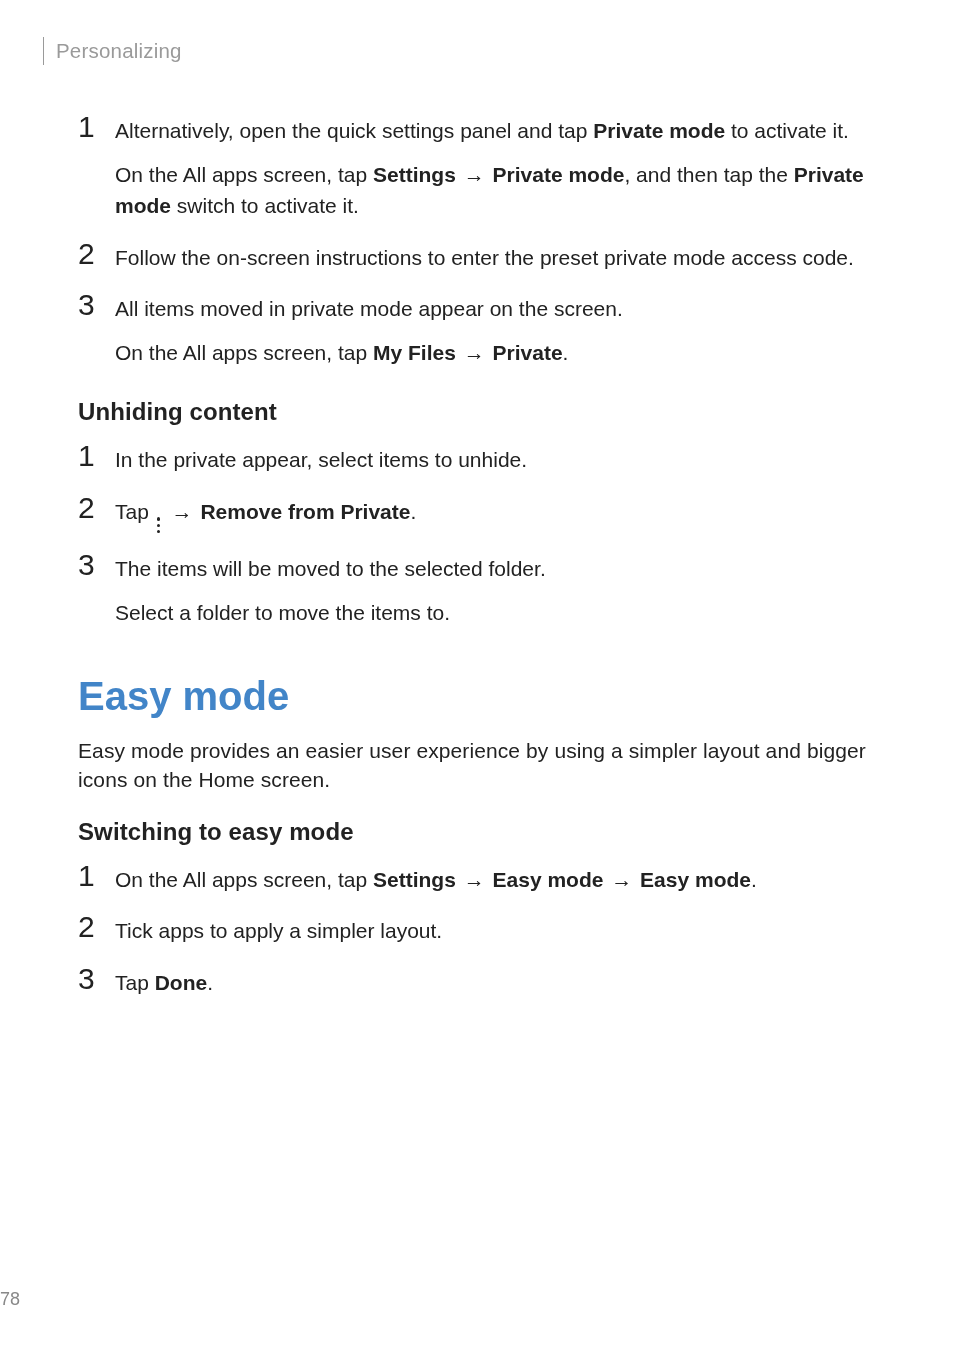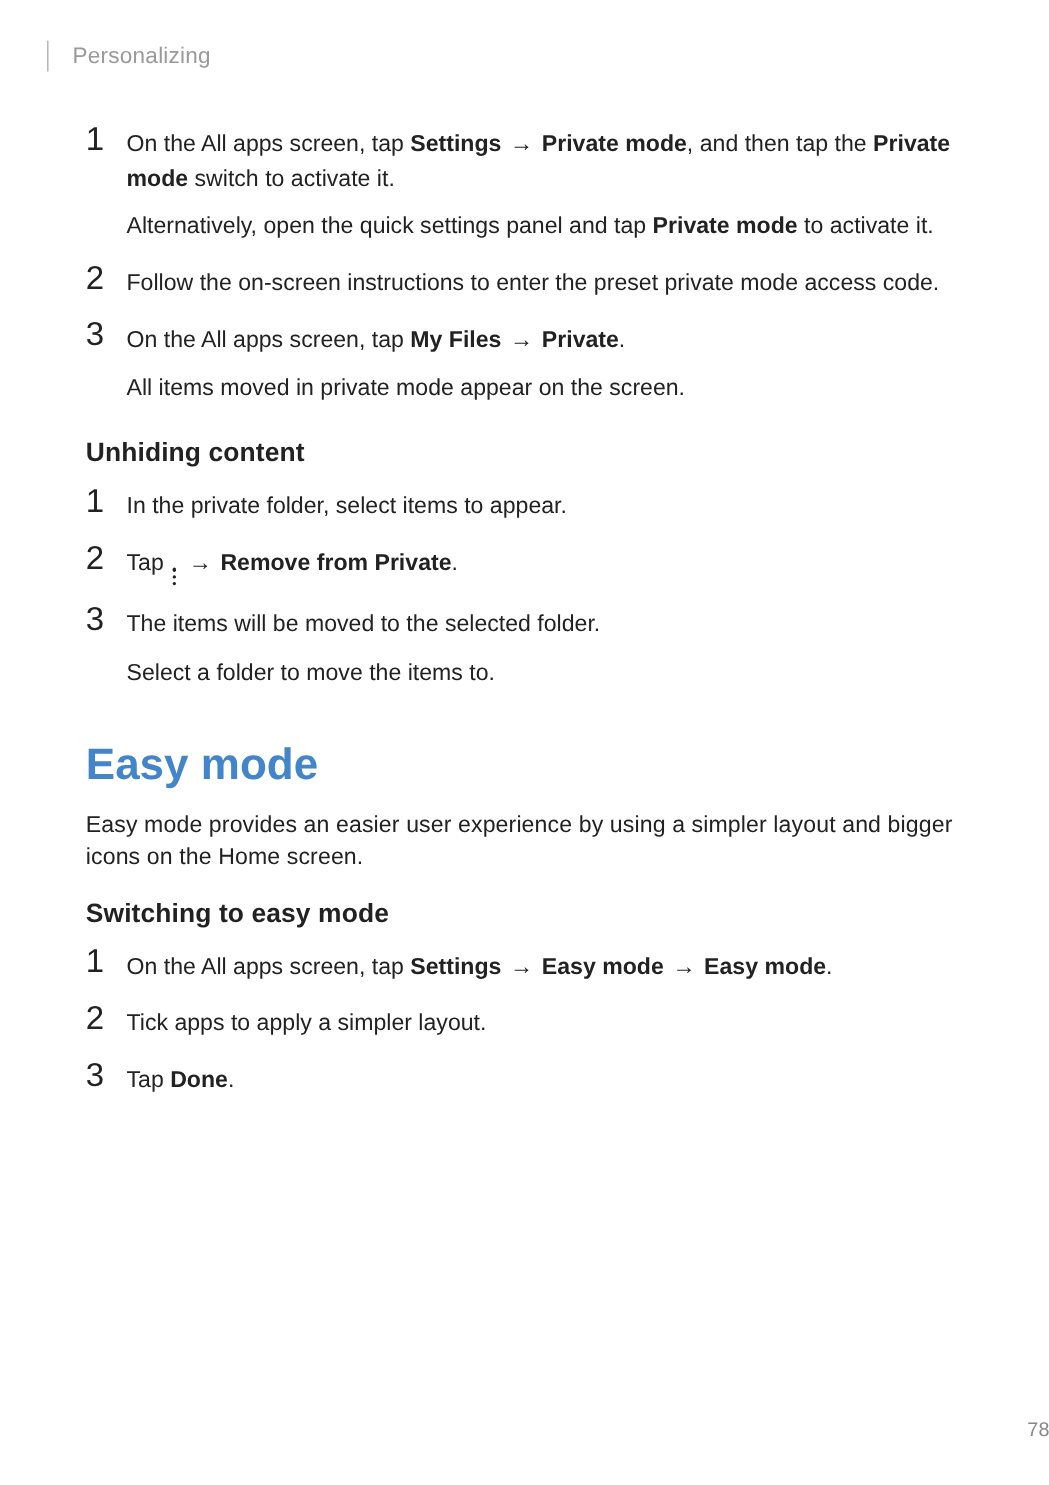--- a/index.html
+++ b/index.html
@@ -11,21 +11,20 @@
   }
   .page {
     width: 954px;
     height: 1350px;
     padding: 37px 78px 0 78px;
     position: relative;
   }
   .header {
     display: flex;
     align-items: center;
-    gap: 10px;
     margin-bottom: 50px;
     padding-left: 0;
   }
   .header .divider-v {
     width: 1px;
     height: 28px;
     background: #9a9a9a;
     margin-left: -35px;
     margin-right: 12px;
   }
@@ -107,73 +106,73 @@
     width: 3.3px;
     height: 3.3px;
     background: #222;
     border-radius: 50%;
     display: block;
   }
   .page-number {
     position: absolute;
     bottom: 40px;
     left: 0; right: 0;
-    text-align: right;
+    text-align: left;
     color: #888;
     font-size: 18px;
   }
 </style>
 </head>
 <body>
 
 <div class="page">
 
   <div class="header">
     <div class="divider-v"></div>
     <span class="header-breadcrumb">Personalizing</span>
   </div>
 
 
   <div class="steps">
     <div class="step">
       <div class="step-num">1</div>
       <div class="step-body">
         <p>
+          <span>Alternatively, open the quick settings panel and tap </span><span class="b">Private mode</span><span> to activate it.</span>
+        </p>
+        <p>
           <span>On the All apps screen, tap </span><span class="b">Settings</span><span> </span><span class="arrow">→</span> <span class="b">Private mode</span><span>, and then tap the </span><span class="b">Private mode</span><span> switch to activate it.</span>
         </p>
-        <p>
-          <span>Alternatively, open the quick settings panel and tap </span><span class="b">Private mode</span><span> to activate it.</span>
-        </p>
       </div>
     </div>
 
     <div class="step">
       <div class="step-num">2</div>
       <div class="step-body">
         <p>Follow the on-screen instructions to enter the preset private mode access code.</p>
       </div>
     </div>
 
     <div class="step">
       <div class="step-num">3</div>
       <div class="step-body">
+        <p>All items moved in private mode appear on the screen.</p>
         <p>
           <span>On the All apps screen, tap </span><span class="b">My Files</span><span> </span><span class="arrow">→</span> <span class="b">Private</span><span>.</span>
         </p>
-        <p>All items moved in private mode appear on the screen.</p>
       </div>
     </div>
   </div>
 
   <h3 class="h3">Unhiding content</h3>
   <div class="steps">
     <div class="step">
       <div class="step-num">1</div>
       <div class="step-body">
-        <p>In the private folder, select items to appear.</p>
+        <p>In the private appear, select items to unhide.</p>
       </div>
     </div>
     <div class="step">
       <div class="step-num">2</div>
       <div class="step-body">
         <p>
           <span>Tap </span><span class="dots-icon">
               <span></span>
               <span></span>
               <span></span>

